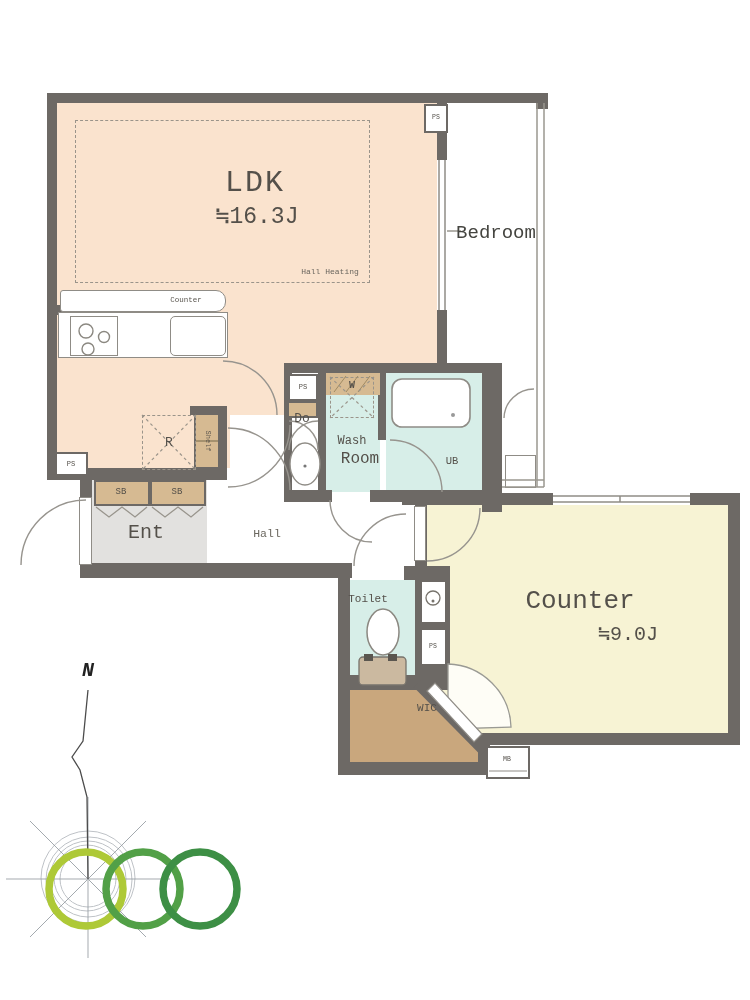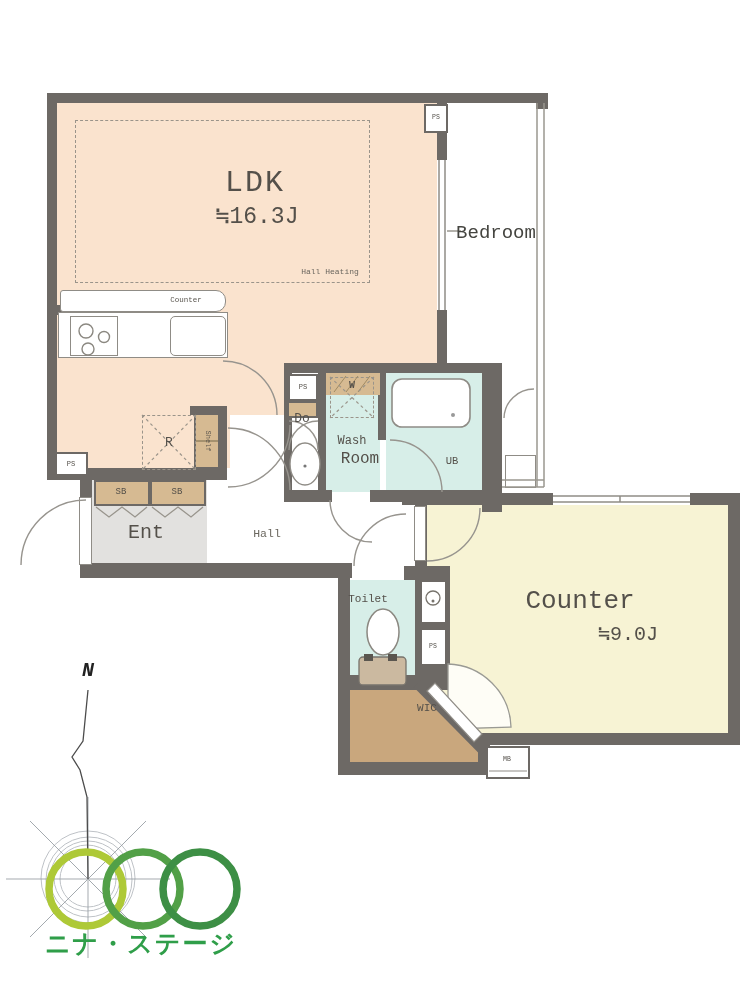--- a/index.html
+++ b/index.html
@@ -216,15 +216,14 @@
   <div class="lbl z40" style="left:177px;top:492px;font-size:9px;">SB</div>
   <div class="lbl z40" style="left:146px;top:533px;font-size:20px;">Ent</div>
   <div class="lbl z40" style="left:267px;top:534px;font-size:11.5px;color:#6b675f;">Hall</div>
   <div class="lbl z40" style="left:368px;top:599px;font-size:11px;">Toilet</div>
   <div class="lbl z40" style="left:433px;top:647px;font-size:6.5px;">PS</div>
   <div class="lbl z40" style="left:427px;top:708px;font-size:11px;">WIC</div>
   <div class="lbl z40" style="left:580px;top:601px;font-size:26px;font-weight:500;">Counter</div>
   <div class="lbl z40" style="left:580px;top:635px;font-size:20px;margin-left:48px;">≒9.0J</div>
   <div class="lbl z40" style="left:507px;top:760px;font-size:6.5px;">MB</div>
   <div class="lbl z40" style="left:88px;top:671px;font-size:20px;font-weight:700;font-style:italic;color:#222;">N</div>
-  <div class="lbl z40" style="left:141px;top:945px;font-size:25px;font-weight:700;letter-spacing:2px;color:#2f9e49;">ニナ・ステージ</div>
 
 </div>
 
 </body></html>

